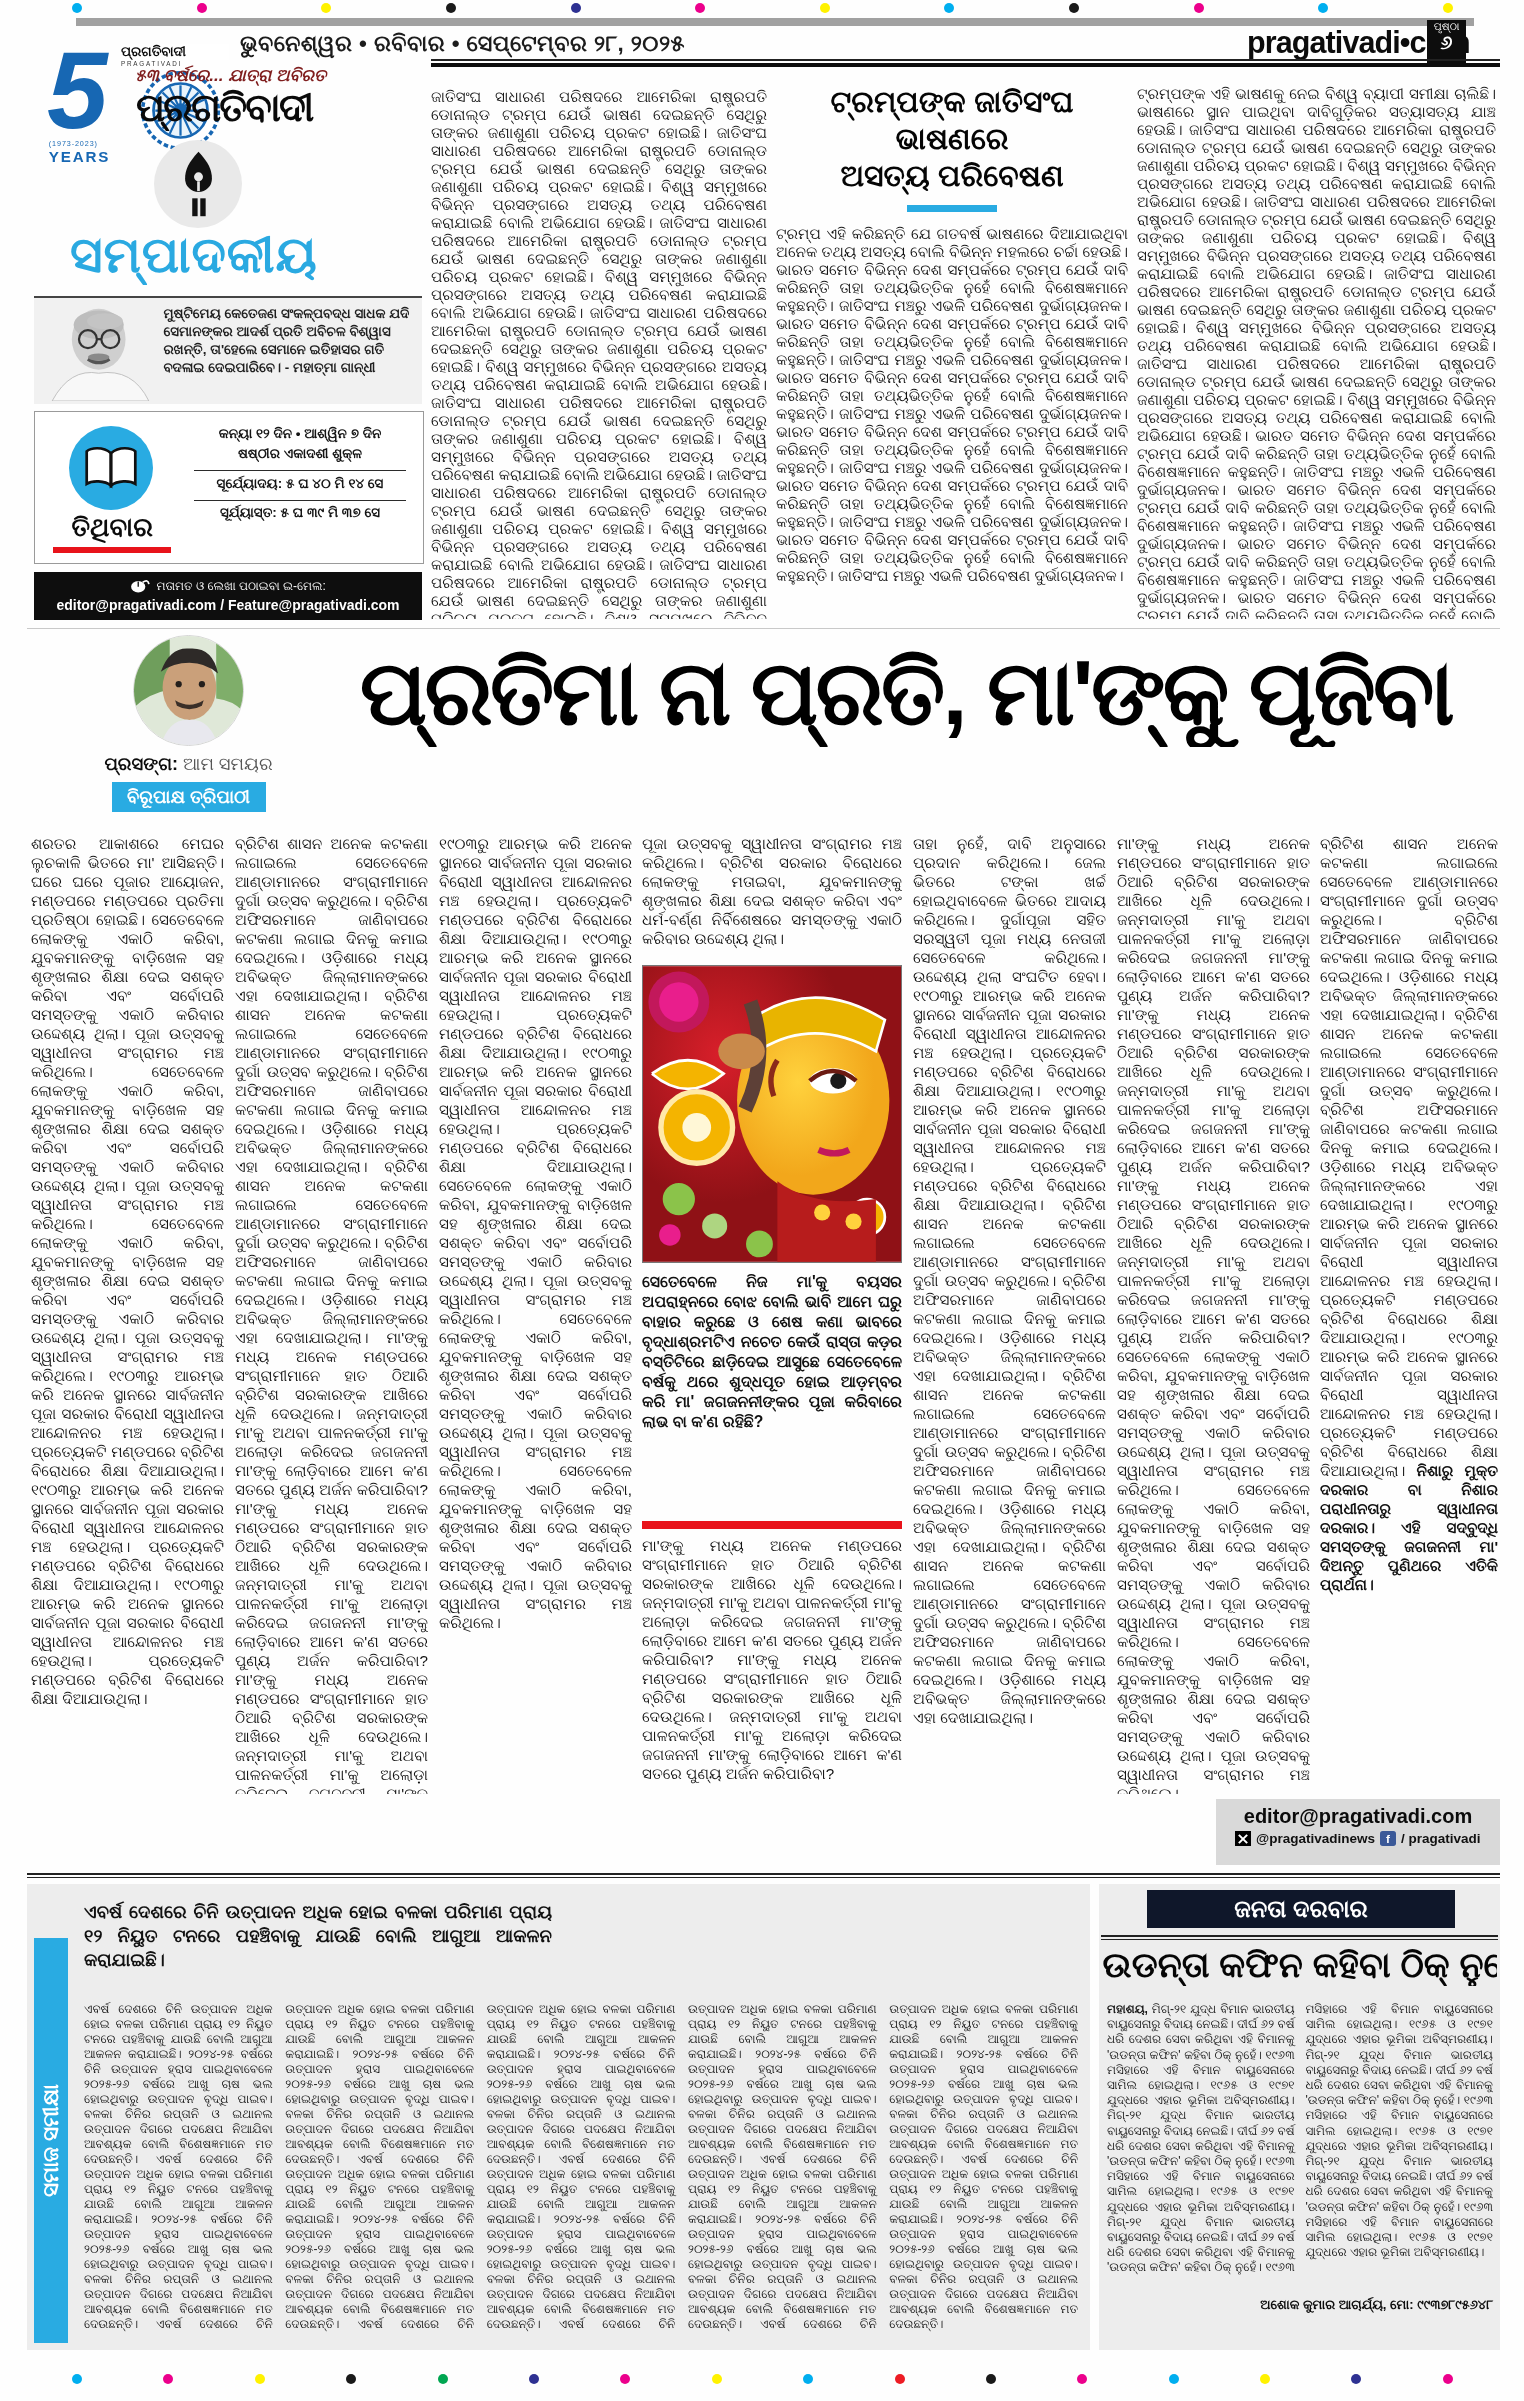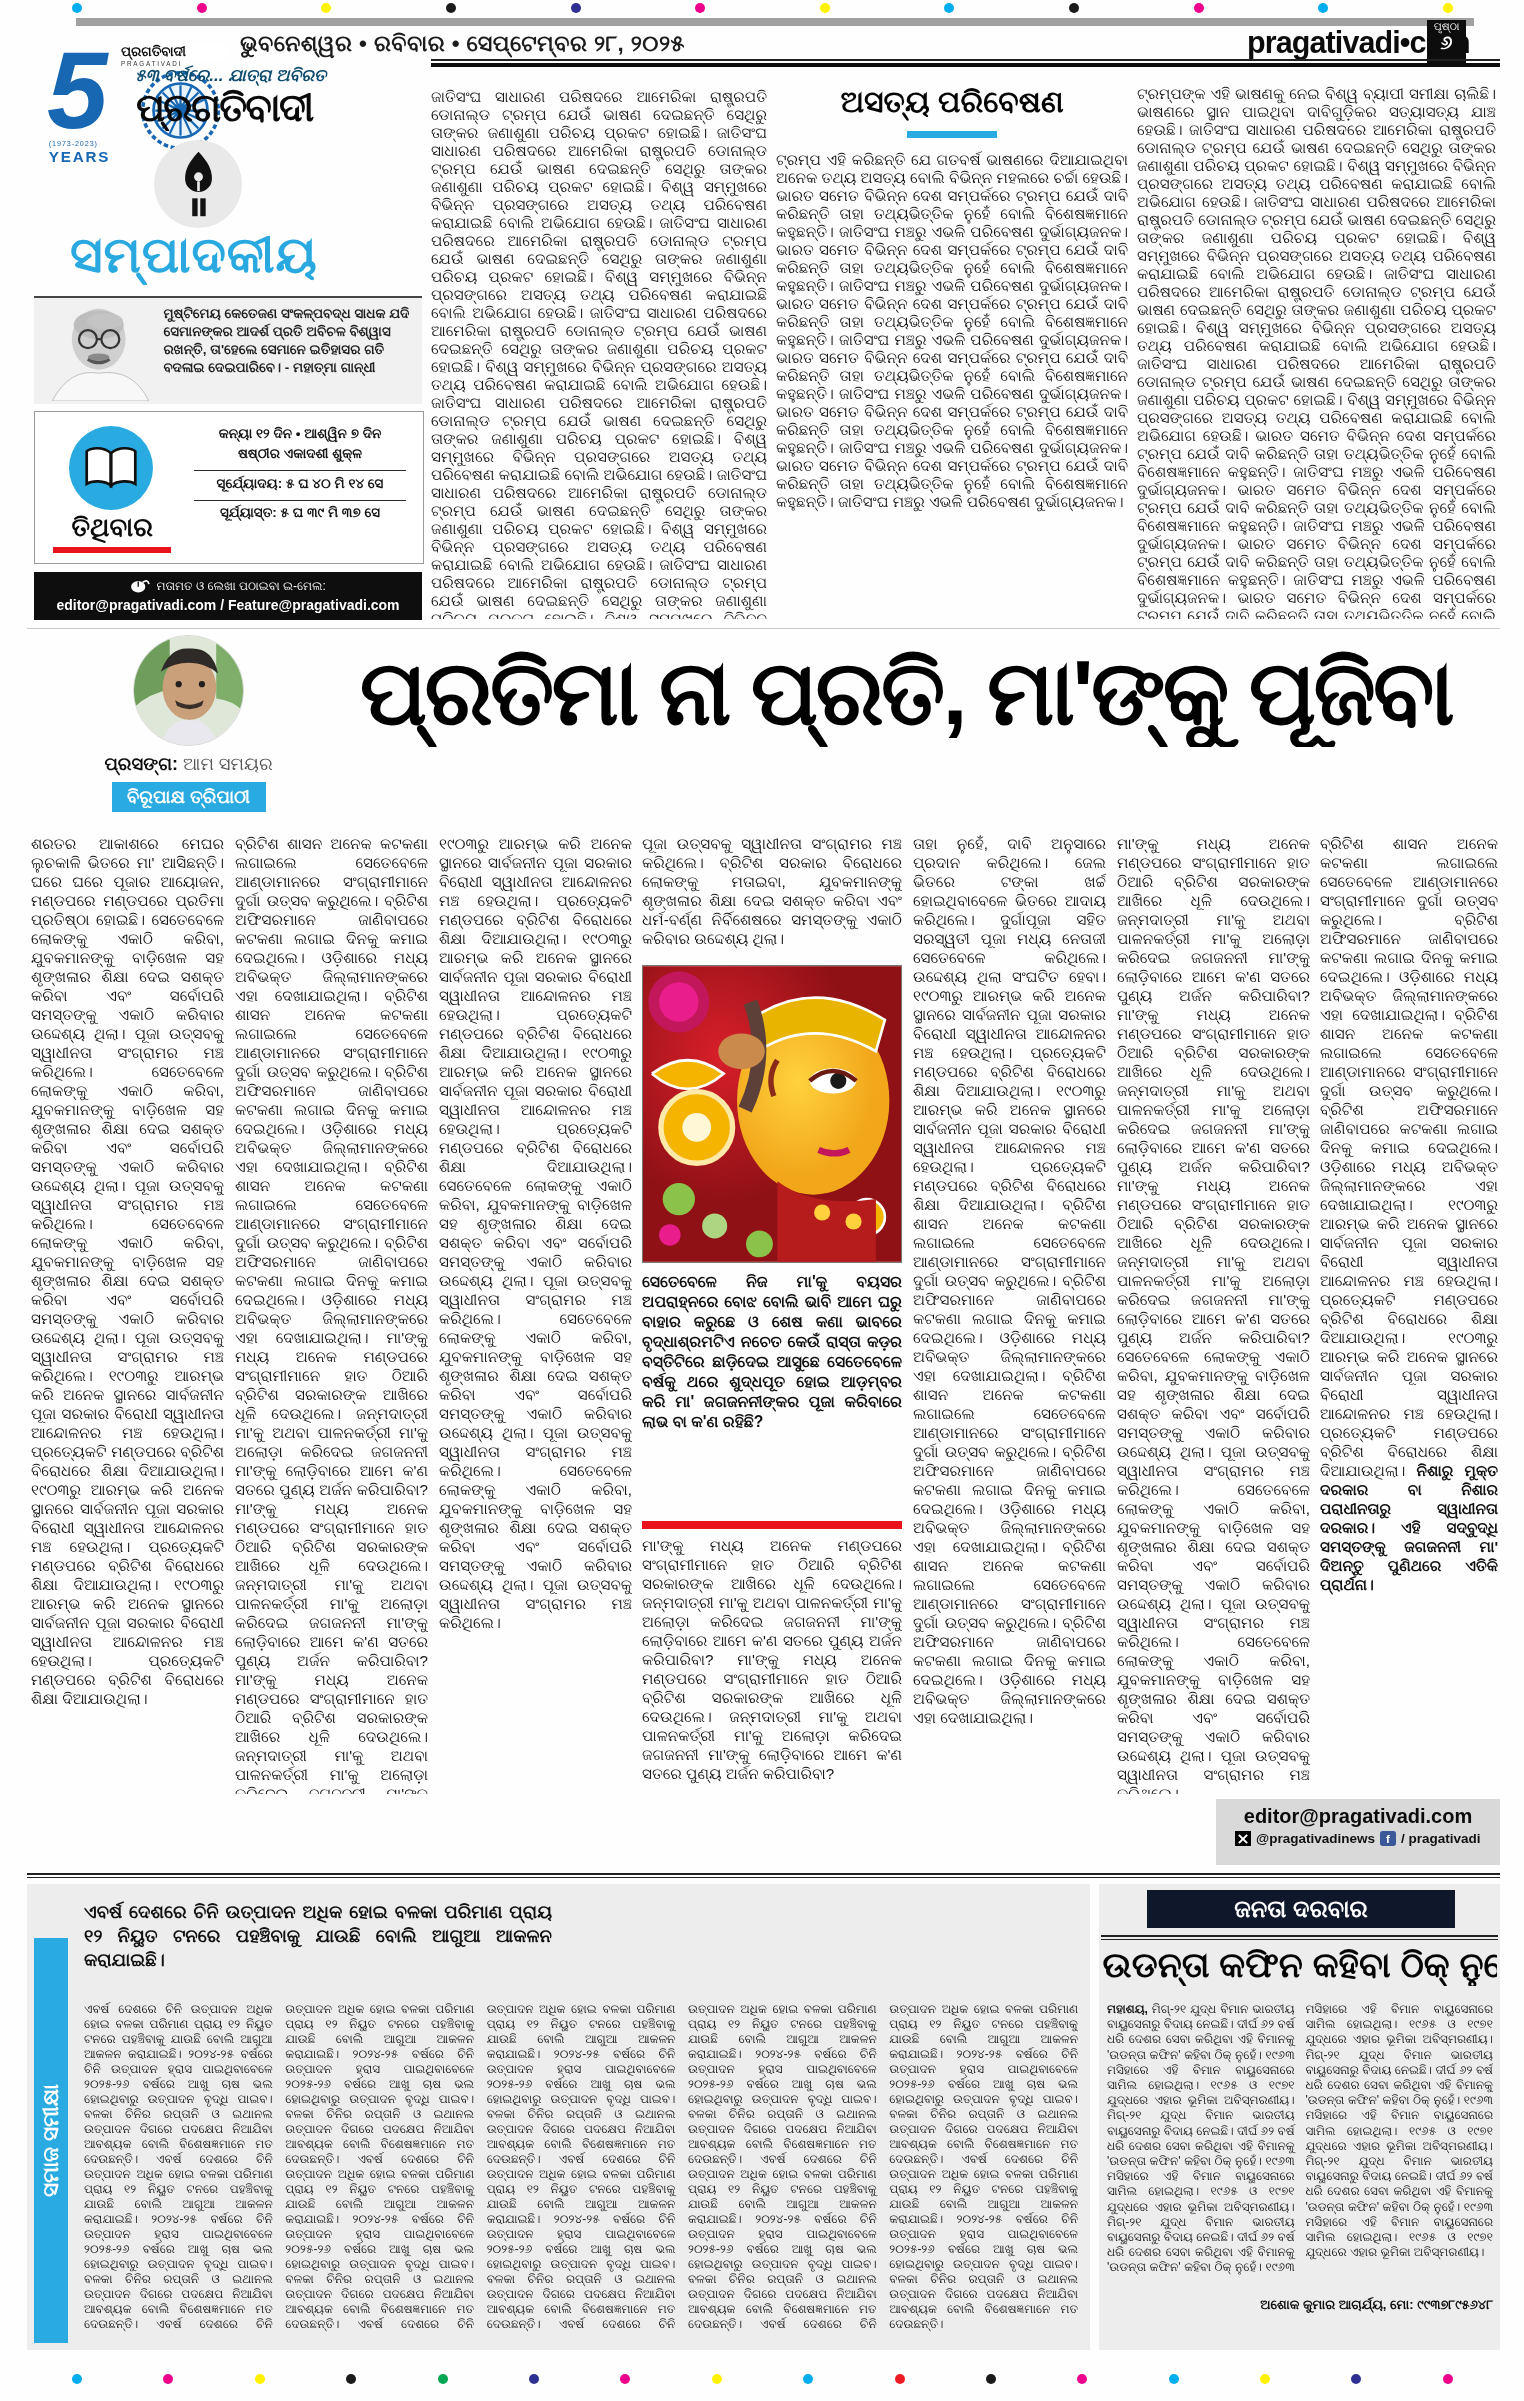--- a/index.html
+++ b/index.html
@@ -19,21 +19,21 @@
   .hdr-rule{left:431px;top:59px;width:1069px;}
   .hdr-rule .thin{height:1.8px;background:#222;margin-bottom:2.7px;} .hdr-rule .thick{height:3.6px;background:#0d0d0d;}
   
   .logo50{left:47px;top:39px;width:197px;height:157px;}
   .five{position:absolute;left:0;top:5.4px;font-size:109px;font-weight:800;font-style:italic;color:#1767b3;line-height:.85;}
   .wordmark{position:absolute;left:74px;top:5.4px;width:108px;}
   .wm1{font-size:13.5px;font-weight:800;color:#0b0b0b;background:#fff;} .wm2{font-size:6.3px;letter-spacing:1.8px;color:#333;}
   .yearsrange{position:absolute;left:1.8px;top:100px;font-size:7.2px;color:#1767b3;letter-spacing:0.9px;}
   .years{position:absolute;left:1.8px;top:109px;font-size:15.2px;font-weight:800;color:#1767b3;letter-spacing:1.8px;}
   .emblem{position:absolute;left:93px;top:30.5px;}
-  .tagline{left:135px;top:66px;width:206px;color:#0c4a6e;font-weight:700;font-size:17px;font-style:italic;}
+  .tagline{left:135px;top:66px;width:206px;color:#7f1d1d;font-weight:700;font-size:17px;font-style:italic;}
   .mast-name{left:136px;top:86px;width:285px;font-size:39px;font-weight:800;color:#0a0a0a;letter-spacing:-1.8px;white-space:nowrap;overflow:hidden;}
   .pen-circle{left:154px;top:140px;width:88px;height:88px;border-radius:50%;background:#e9e9e9;display:flex;align-items:center;justify-content:center;}
   .section-title{left:70px;top:226px;width:359px;font-size:50px;font-weight:800;color:#2aa9e1;letter-spacing:0.9px;white-space:nowrap;overflow:hidden;}
   
   .gandhi-box{left:34px;top:296px;width:388px;height:106px;background:#f1f1f1;border-top:2.7px solid #454545;display:flex;}
   .gandhi-art{width:124px;height:103px;flex:none;}
   .quote{flex:1;padding:7.2px 7.2px 0 5.4px;font-size:13.5px;line-height:18px;font-weight:600;color:#1f1f1f;}
   .quote .qa{font-weight:800;}
   
   .tithi-box{left:34px;top:411px;width:388px;height:151px;border:1.8px solid #9a9a9a;background:#fff;}
@@ -222,20 +222,21 @@
       <span>ମତାମତ ଓ ଲେଖା ପଠାଇବା ଇ-ମେଲ:</span>
     </div>
     <div class="es2">editor@pragativadi.com / Feature@pragativadi.com</div>
   </div>
 
   <div class="abs ecol eA">
     <span>ଜାତିସଂଘ ସାଧାରଣ ପରିଷଦରେ ଆମେରିକା ରାଷ୍ଟ୍ରପତି ଡୋନାଲ୍ଡ ଟ୍ରମ୍ପ ଯେଉଁ ଭାଷଣ ଦେଇଛନ୍ତି ସେଥିରୁ ତାଙ୍କର ଜଣାଶୁଣା ପରିଚୟ ପ୍ରକଟ ହୋଇଛି।</span>
     <span>ଜାତିସଂଘ ସାଧାରଣ ପରିଷଦରେ ଆମେରିକା ରାଷ୍ଟ୍ରପତି ଡୋନାଲ୍ଡ ଟ୍ରମ୍ପ ଯେଉଁ ଭାଷଣ ଦେଇଛନ୍ତି ସେଥିରୁ ତାଙ୍କର ଜଣାଶୁଣା ପରିଚୟ ପ୍ରକଟ ହୋଇଛି। ବିଶ୍ୱ ସମ୍ମୁଖରେ ବିଭିନ୍ନ ପ୍ରସଙ୍ଗରେ ଅସତ୍ୟ ତଥ୍ୟ ପରିବେଷଣ କରାଯାଇଛି ବୋଲି ଅଭିଯୋଗ ହେଉଛି। ଜାତିସଂଘ ସାଧାରଣ ପରିଷଦରେ ଆମେରିକା ରାଷ୍ଟ୍ରପତି ଡୋନାଲ୍ଡ ଟ୍ରମ୍ପ ଯେଉଁ ଭାଷଣ ଦେଇଛନ୍ତି ସେଥିରୁ ତାଙ୍କର ଜଣାଶୁଣା ପରିଚୟ ପ୍ରକଟ ହୋଇଛି। ବିଶ୍ୱ ସମ୍ମୁଖରେ ବିଭିନ୍ନ ପ୍ରସଙ୍ଗରେ ଅସତ୍ୟ ତଥ୍ୟ ପରିବେଷଣ କରାଯାଇଛି ବୋଲି ଅଭିଯୋଗ ହେଉଛି। ଜାତିସଂଘ ସାଧାରଣ ପରିଷଦରେ ଆମେରିକା ରାଷ୍ଟ୍ରପତି ଡୋନାଲ୍ଡ ଟ୍ରମ୍ପ ଯେଉଁ ଭାଷଣ ଦେଇଛନ୍ତି ସେଥିରୁ ତାଙ୍କର ଜଣାଶୁଣା ପରିଚୟ ପ୍ରକଟ ହୋଇଛି। ବିଶ୍ୱ ସମ୍ମୁଖରେ ବିଭିନ୍ନ ପ୍ରସଙ୍ଗରେ ଅସତ୍ୟ ତଥ୍ୟ ପରିବେଷଣ କରାଯାଇଛି ବୋଲି ଅଭିଯୋଗ ହେଉଛି। ଜାତିସଂଘ ସାଧାରଣ ପରିଷଦରେ ଆମେରିକା ରାଷ୍ଟ୍ରପତି ଡୋନାଲ୍ଡ ଟ୍ରମ୍ପ ଯେଉଁ ଭାଷଣ ଦେଇଛନ୍ତି ସେଥିରୁ ତାଙ୍କର ଜଣାଶୁଣା ପରିଚୟ ପ୍ରକଟ ହୋଇଛି। ବିଶ୍ୱ ସମ୍ମୁଖରେ ବିଭିନ୍ନ ପ୍ରସଙ୍ଗରେ ଅସତ୍ୟ ତଥ୍ୟ ପରିବେଷଣ କରାଯାଇଛି ବୋଲି ଅଭିଯୋଗ ହେଉଛି। ଜାତିସଂଘ ସାଧାରଣ ପରିଷଦରେ ଆମେରିକା ରାଷ୍ଟ୍ରପତି ଡୋନାଲ୍ଡ ଟ୍ରମ୍ପ ଯେଉଁ ଭାଷଣ ଦେଇଛନ୍ତି ସେଥିରୁ ତାଙ୍କର ଜଣାଶୁଣା ପରିଚୟ ପ୍ରକଟ ହୋଇଛି। ବିଶ୍ୱ ସମ୍ମୁଖରେ ବିଭିନ୍ନ ପ୍ରସଙ୍ଗରେ ଅସତ୍ୟ ତଥ୍ୟ ପରିବେଷଣ କରାଯାଇଛି ବୋଲି ଅଭିଯୋଗ ହେଉଛି। ଜାତିସଂଘ ସାଧାରଣ ପରିଷଦରେ ଆମେରିକା ରାଷ୍ଟ୍ରପତି ଡୋନାଲ୍ଡ ଟ୍ରମ୍ପ ଯେଉଁ ଭାଷଣ ଦେଇଛନ୍ତି ସେଥିରୁ ତାଙ୍କର ଜଣାଶୁଣା ପରିଚୟ ପ୍ରକଟ ହୋଇଛି। ବିଶ୍ୱ ସମ୍ମୁଖରେ ବିଭିନ୍ନ ପ୍ରସଙ୍ଗରେ ଅସତ୍ୟ ତଥ୍ୟ ପରିବେଷଣ କରାଯାଇଛି ବୋଲି ଅଭିଯୋଗ ହେଉଛି। ଜାତିସଂଘ ସାଧାରଣ ପରିଷଦରେ ଆମେରିକା ରାଷ୍ଟ୍ରପତି ଡୋନାଲ୍ଡ ଟ୍ରମ୍ପ ଯେଉଁ ଭାଷଣ ଦେଇଛନ୍ତି ସେଥିରୁ ତାଙ୍କର ଜଣାଶୁଣା ପରିଚୟ ପ୍ରକଟ ହୋଇଛି। ବିଶ୍ୱ ସମ୍ମୁଖରେ ବିଭିନ୍ନ ପ୍ରସଙ୍ଗରେ ଅସତ୍ୟ ତଥ୍ୟ ପରିବେଷଣ କରାଯାଇଛି ବୋଲି ଅଭିଯୋଗ ହେଉଛି।</span>
   </div>
   <div class="abs eBwrap">
+    <div class="eB-h">ଟ୍ରମ୍ପଙ୍କ ଜାତିସଂଘ ଭାଷଣରେ</div>
     <div class="eB-h">ଅସତ୍ୟ ପରିବେଷଣ</div>
     <div class="bluebar"></div>
     <div class="eB-body">
       <span>ଟ୍ରମ୍ପ ଏହି କରିଛନ୍ତି ଯେ ଗତବର୍ଷ ଭାଷଣରେ ଦିଆଯାଇଥିବା ଅନେକ ତଥ୍ୟ ଅସତ୍ୟ ବୋଲି ବିଭିନ୍ନ ମହଲରେ ଚର୍ଚ୍ଚା ହେଉଛି।</span>
       <span>ଭାରତ ସମେତ ବିଭିନ୍ନ ଦେଶ ସମ୍ପର୍କରେ ଟ୍ରମ୍ପ ଯେଉଁ ଦାବି କରିଛନ୍ତି ତାହା ତଥ୍ୟଭିତ୍ତିକ ନୁହେଁ ବୋଲି ବିଶେଷଜ୍ଞମାନେ କହୁଛନ୍ତି। ଜାତିସଂଘ ମଞ୍ଚରୁ ଏଭଳି ପରିବେଷଣ ଦୁର୍ଭାଗ୍ୟଜନକ। ଭାରତ ସମେତ ବିଭିନ୍ନ ଦେଶ ସମ୍ପର୍କରେ ଟ୍ରମ୍ପ ଯେଉଁ ଦାବି କରିଛନ୍ତି ତାହା ତଥ୍ୟଭିତ୍ତିକ ନୁହେଁ ବୋଲି ବିଶେଷଜ୍ଞମାନେ କହୁଛନ୍ତି। ଜାତିସଂଘ ମଞ୍ଚରୁ ଏଭଳି ପରିବେଷଣ ଦୁର୍ଭାଗ୍ୟଜନକ। ଭାରତ ସମେତ ବିଭିନ୍ନ ଦେଶ ସମ୍ପର୍କରେ ଟ୍ରମ୍ପ ଯେଉଁ ଦାବି କରିଛନ୍ତି ତାହା ତଥ୍ୟଭିତ୍ତିକ ନୁହେଁ ବୋଲି ବିଶେଷଜ୍ଞମାନେ କହୁଛନ୍ତି। ଜାତିସଂଘ ମଞ୍ଚରୁ ଏଭଳି ପରିବେଷଣ ଦୁର୍ଭାଗ୍ୟଜନକ। ଭାରତ ସମେତ ବିଭିନ୍ନ ଦେଶ ସମ୍ପର୍କରେ ଟ୍ରମ୍ପ ଯେଉଁ ଦାବି କରିଛନ୍ତି ତାହା ତଥ୍ୟଭିତ୍ତିକ ନୁହେଁ ବୋଲି ବିଶେଷଜ୍ଞମାନେ କହୁଛନ୍ତି। ଜାତିସଂଘ ମଞ୍ଚରୁ ଏଭଳି ପରିବେଷଣ ଦୁର୍ଭାଗ୍ୟଜନକ। ଭାରତ ସମେତ ବିଭିନ୍ନ ଦେଶ ସମ୍ପର୍କରେ ଟ୍ରମ୍ପ ଯେଉଁ ଦାବି କରିଛନ୍ତି ତାହା ତଥ୍ୟଭିତ୍ତିକ ନୁହେଁ ବୋଲି ବିଶେଷଜ୍ଞମାନେ କହୁଛନ୍ତି। ଜାତିସଂଘ ମଞ୍ଚରୁ ଏଭଳି ପରିବେଷଣ ଦୁର୍ଭାଗ୍ୟଜନକ। ଭାରତ ସମେତ ବିଭିନ୍ନ ଦେଶ ସମ୍ପର୍କରେ ଟ୍ରମ୍ପ ଯେଉଁ ଦାବି କରିଛନ୍ତି ତାହା ତଥ୍ୟଭିତ୍ତିକ ନୁହେଁ ବୋଲି ବିଶେଷଜ୍ଞମାନେ କହୁଛନ୍ତି। ଜାତିସଂଘ ମଞ୍ଚରୁ ଏଭଳି ପରିବେଷଣ ଦୁର୍ଭାଗ୍ୟଜନକ।</span>
     </div>
   </div>
   <div class="abs ecol eC">
     <span>ଟ୍ରମ୍ପଙ୍କ ଏହି ଭାଷଣକୁ ନେଇ ବିଶ୍ୱ ବ୍ୟାପୀ ସମୀକ୍ଷା ଚାଲିଛି। ଭାଷଣରେ ସ୍ଥାନ ପାଇଥିବା ଦାବିଗୁଡ଼ିକର ସତ୍ୟାସତ୍ୟ ଯାଞ୍ଚ ହେଉଛି।</span>
     <span>ଜାତିସଂଘ ସାଧାରଣ ପରିଷଦରେ ଆମେରିକା ରାଷ୍ଟ୍ରପତି ଡୋନାଲ୍ଡ ଟ୍ରମ୍ପ ଯେଉଁ ଭାଷଣ ଦେଇଛନ୍ତି ସେଥିରୁ ତାଙ୍କର ଜଣାଶୁଣା ପରିଚୟ ପ୍ରକଟ ହୋଇଛି। ବିଶ୍ୱ ସମ୍ମୁଖରେ ବିଭିନ୍ନ ପ୍ରସଙ୍ଗରେ ଅସତ୍ୟ ତଥ୍ୟ ପରିବେଷଣ କରାଯାଇଛି ବୋଲି ଅଭିଯୋଗ ହେଉଛି। ଜାତିସଂଘ ସାଧାରଣ ପରିଷଦରେ ଆମେରିକା ରାଷ୍ଟ୍ରପତି ଡୋନାଲ୍ଡ ଟ୍ରମ୍ପ ଯେଉଁ ଭାଷଣ ଦେଇଛନ୍ତି ସେଥିରୁ ତାଙ୍କର ଜଣାଶୁଣା ପରିଚୟ ପ୍ରକଟ ହୋଇଛି। ବିଶ୍ୱ ସମ୍ମୁଖରେ ବିଭିନ୍ନ ପ୍ରସଙ୍ଗରେ ଅସତ୍ୟ ତଥ୍ୟ ପରିବେଷଣ କରାଯାଇଛି ବୋଲି ଅଭିଯୋଗ ହେଉଛି। ଜାତିସଂଘ ସାଧାରଣ ପରିଷଦରେ ଆମେରିକା ରାଷ୍ଟ୍ରପତି ଡୋନାଲ୍ଡ ଟ୍ରମ୍ପ ଯେଉଁ ଭାଷଣ ଦେଇଛନ୍ତି ସେଥିରୁ ତାଙ୍କର ଜଣାଶୁଣା ପରିଚୟ ପ୍ରକଟ ହୋଇଛି। ବିଶ୍ୱ ସମ୍ମୁଖରେ ବିଭିନ୍ନ ପ୍ରସଙ୍ଗରେ ଅସତ୍ୟ ତଥ୍ୟ ପରିବେଷଣ କରାଯାଇଛି ବୋଲି ଅଭିଯୋଗ ହେଉଛି। ଜାତିସଂଘ ସାଧାରଣ ପରିଷଦରେ ଆମେରିକା ରାଷ୍ଟ୍ରପତି ଡୋନାଲ୍ଡ ଟ୍ରମ୍ପ ଯେଉଁ ଭାଷଣ ଦେଇଛନ୍ତି ସେଥିରୁ ତାଙ୍କର ଜଣାଶୁଣା ପରିଚୟ ପ୍ରକଟ ହୋଇଛି। ବିଶ୍ୱ ସମ୍ମୁଖରେ ବିଭିନ୍ନ ପ୍ରସଙ୍ଗରେ ଅସତ୍ୟ ତଥ୍ୟ ପରିବେଷଣ କରାଯାଇଛି ବୋଲି ଅଭିଯୋଗ ହେଉଛି।</span>

